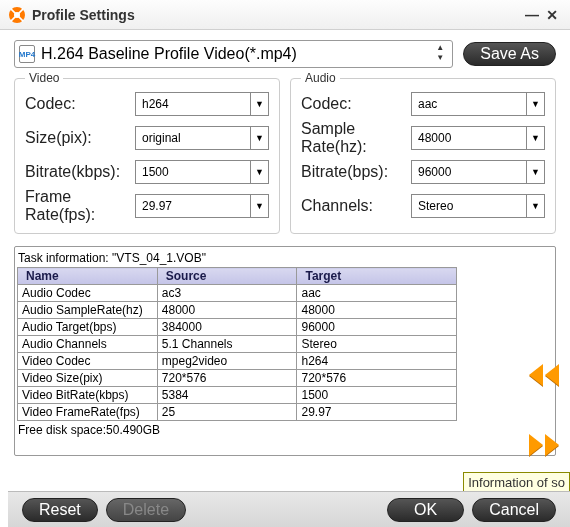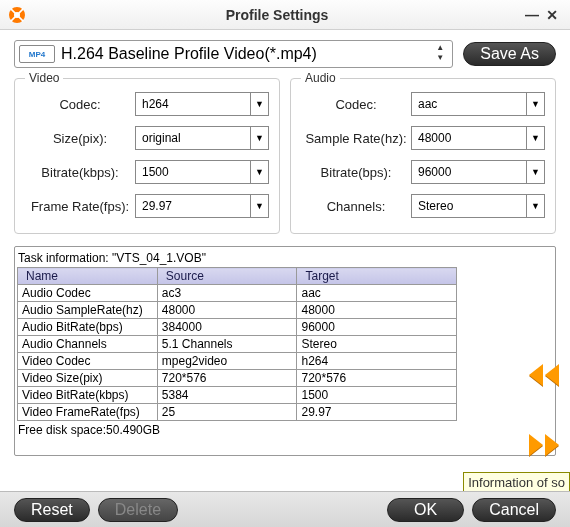--- a/index.html
+++ b/index.html
@@ -1,47 +1,47 @@
 <!DOCTYPE html>
 <html><head>
 <meta charset="utf-8">
 <style>
 * { box-sizing: border-box; margin: 0; padding: 0; }
 body { font-family: Arial, sans-serif; font-size: 12px; background: #fff; width: 570px; height: 527px; overflow: hidden; position: relative; }
 .titlebar { background: linear-gradient(#fdfdfd,#f0f0f0); border-bottom: 1px solid #d0d0d0; height: 30px; display: flex; align-items: center; padding: 0 8px; }
 .titlebar .icon { width: 18px; height: 18px; margin-right: 6px; }
-.titlebar .title { font-weight: bold; font-size: 14px; color: #333; flex: 1; text-align: center; }
+.titlebar .title { font-weight: bold; font-size: 14px; color: #333; flex: 1; }
 .winbtn { width: 20px; height: 20px; display: flex; align-items: center; justify-content: center; cursor: pointer; font-weight: bold; font-size: 14px; color: #333; }
 .content { padding: 10px 14px 0 14px; }
 .toprow { display: flex; align-items: center; gap: 10px; margin-bottom: 10px; }
 .profile-select { flex: 1; height: 28px; border: 1px solid #999; border-radius: 3px; display: flex; align-items: center; padding: 0 4px; background: #fff; }
-.profile-select .ficon { width: 36px; height: 18px; margin-right: 6px; background:#fff; border:1px solid #888; border-radius:2px; display:flex; align-items:center; justify-content:center; font-size:8px; color:#2277cc; font-weight:bold;}
+.profile-select .ficon { width: 16px; height: 18px; margin-right: 6px; background:#fff; border:1px solid #888; border-radius:2px; display:flex; align-items:center; justify-content:center; font-size:8px; color:#2277cc; font-weight:bold;}
 .profile-select .ptext { flex: 1; font-size: 16px; }
 .profile-select .spin { width: 16px; display: flex; flex-direction: column; }
 .profile-select .spin div { height: 10px; font-size: 8px; text-align: center; line-height: 8px; color:#333;}
 .btn-dark { background: linear-gradient(#555,#2a2a2a); color: #fff; border: 1px solid #222; border-radius: 12px; height: 24px; padding: 0 16px; font-size: 16px; cursor: pointer; }
 .btn-dark.disabled { color: #888; background: linear-gradient(#666,#444); cursor: default; }
 .panels { display: flex; gap: 10px; }
 .panel { flex: 1; border: 1px solid #ccc; border-radius: 4px; padding: 8px 10px 10px 10px; position: relative; }
 .panel-title { position: absolute; top: -8px; left: 10px; background: #fff; padding: 0 4px; font-size: 12px; color: #333; }
 .row { display: flex; align-items: center; height: 34px; }
-.row .lbl { width: 110px; font-size: 13px; color: #222; text-align: center; }
+.row .lbl { width: 110px; font-size: 16px; color: #222; }
 .row .sel { flex: 1; height: 24px; border: 1px solid #888; display: flex; align-items: center; padding: 0 6px; background: #fff; position: relative; }
 .row .sel .arrow { position: absolute; right: 0; top: 0; bottom: 0; width: 18px; border-left: 1px solid #888; display: flex; align-items: center; justify-content: center; font-size: 9px; }
 .taskbox { margin-top: 12px; border: 1px solid #999; border-radius: 2px; padding: 2px 2px 2px 2px; height: 210px; position: relative; display:flex; flex-direction:column; }
 .taskinfo { font-size: 12px; padding: 2px 1px; }
 table.grid { border-collapse: collapse; width: 440px; font-size: 12px; }
 table.grid th, table.grid td { border: 1px solid #999; padding: 1px 4px; text-align: left; height: 17px; }
-table.grid th { background: linear-gradient(#d8d8f0,#c4c4e8); color: #1a1a4a; font-weight: normal; padding-left: 8px; }
+table.grid th { background: linear-gradient(#d8d8f0,#c4c4e8); color: #1a1a4a; font-weight: bold; padding-left: 8px; }
 .freedisk { font-size: 12px; padding: 2px 1px; }
 .navarrows { position: absolute; right: 0px; top: 290px; width: 46px; }
 .navbtn { width: 40px; height: 30px; margin: 70px 0 20px 0; display: flex; align-items: center; justify-content: center; cursor: pointer; }
 .navbtn svg { filter: drop-shadow(0 1px 0 #b86a00); }
 .tooltip { position: absolute; right: 0; top: 472px; background: #ffffe1; border: 1px solid #8a8a00; padding: 2px 4px; font-size: 13px; color: #333; }
-.footer { position: absolute; left: 0; right: 0; bottom: 0; height: 36px; background: linear-gradient(#e8e8e8,#d6d6d6); border-top: 1px solid #bbb; display: flex; align-items: center; padding: 0 14px; gap: 8px; }
+.footer { position: absolute; left: 8px; right: 0; bottom: 0; height: 36px; background: linear-gradient(#e8e8e8,#d6d6d6); border-top: 1px solid #bbb; display: flex; align-items: center; padding: 0 14px; gap: 8px; }
 .footer .spacer { flex: 1; }
 </style>
 </head>
 <body>
 
 <div class="titlebar">
   <span class="icon">
     <svg viewBox="0 0 18 18" width="18" height="18">
         <circle cx="9" cy="9" r="8" fill="#ff7a00"></circle>
         <circle cx="9" cy="9" r="3" fill="#fff"></circle>
@@ -148,21 +148,21 @@
             <td>Audio Codec</td>
             <td>ac3</td>
             <td>aac</td>
           </tr>
           <tr>
             <td>Audio SampleRate(hz)</td>
             <td>48000</td>
             <td>48000</td>
           </tr>
           <tr>
-            <td>Audio BitRate(bps)</td>
+            <td>Audio Target(bps)</td>
             <td>384000</td>
             <td>96000</td>
           </tr>
           <tr>
             <td>Audio Channels</td>
             <td>5.1 Channels</td>
             <td>Stereo</td>
           </tr>
           <tr>
             <td>Video Codec</td>

